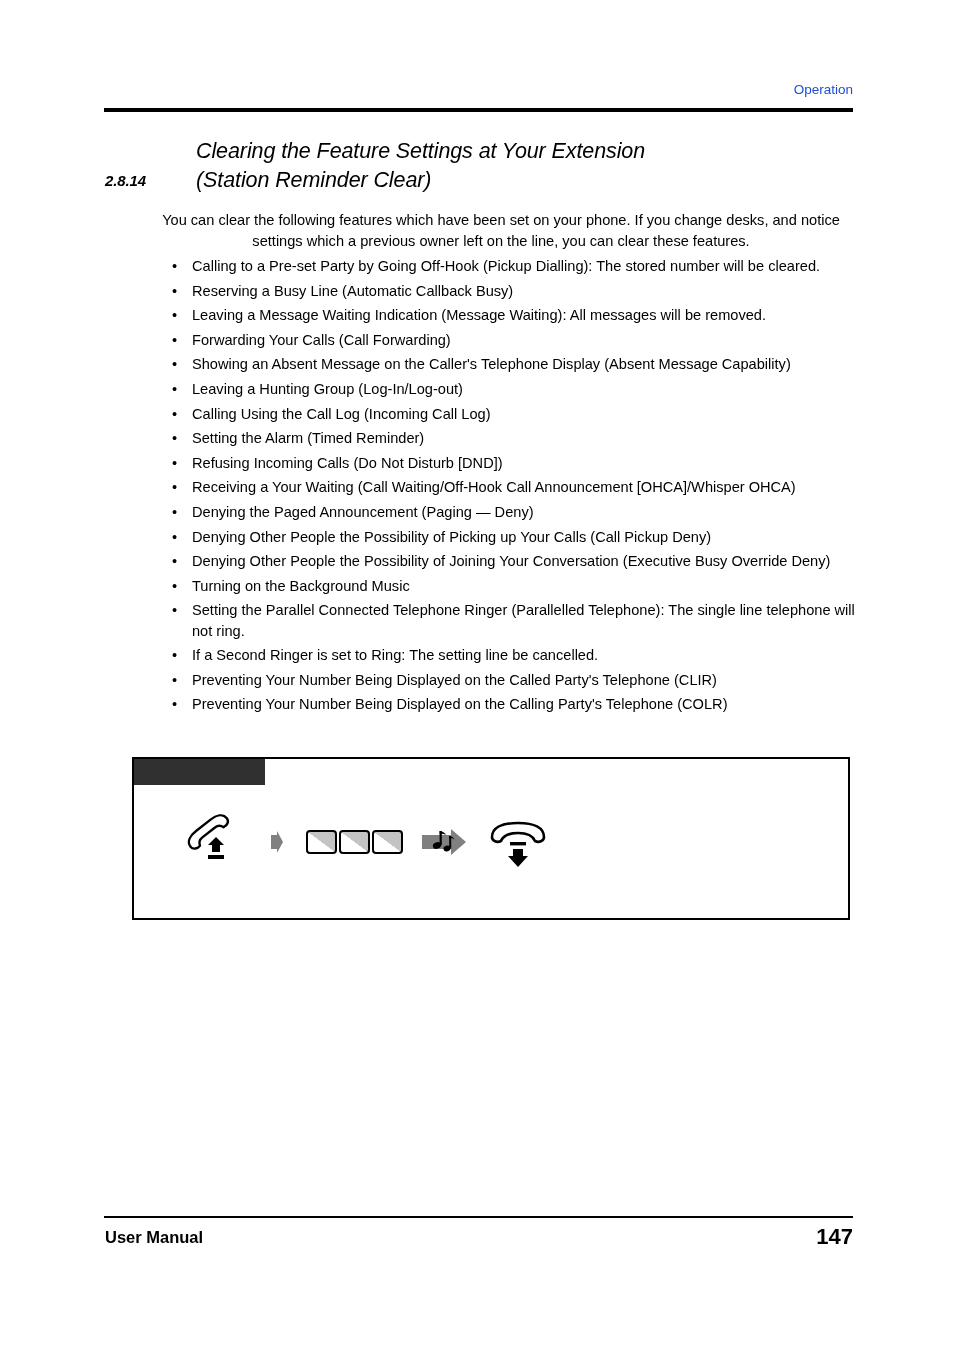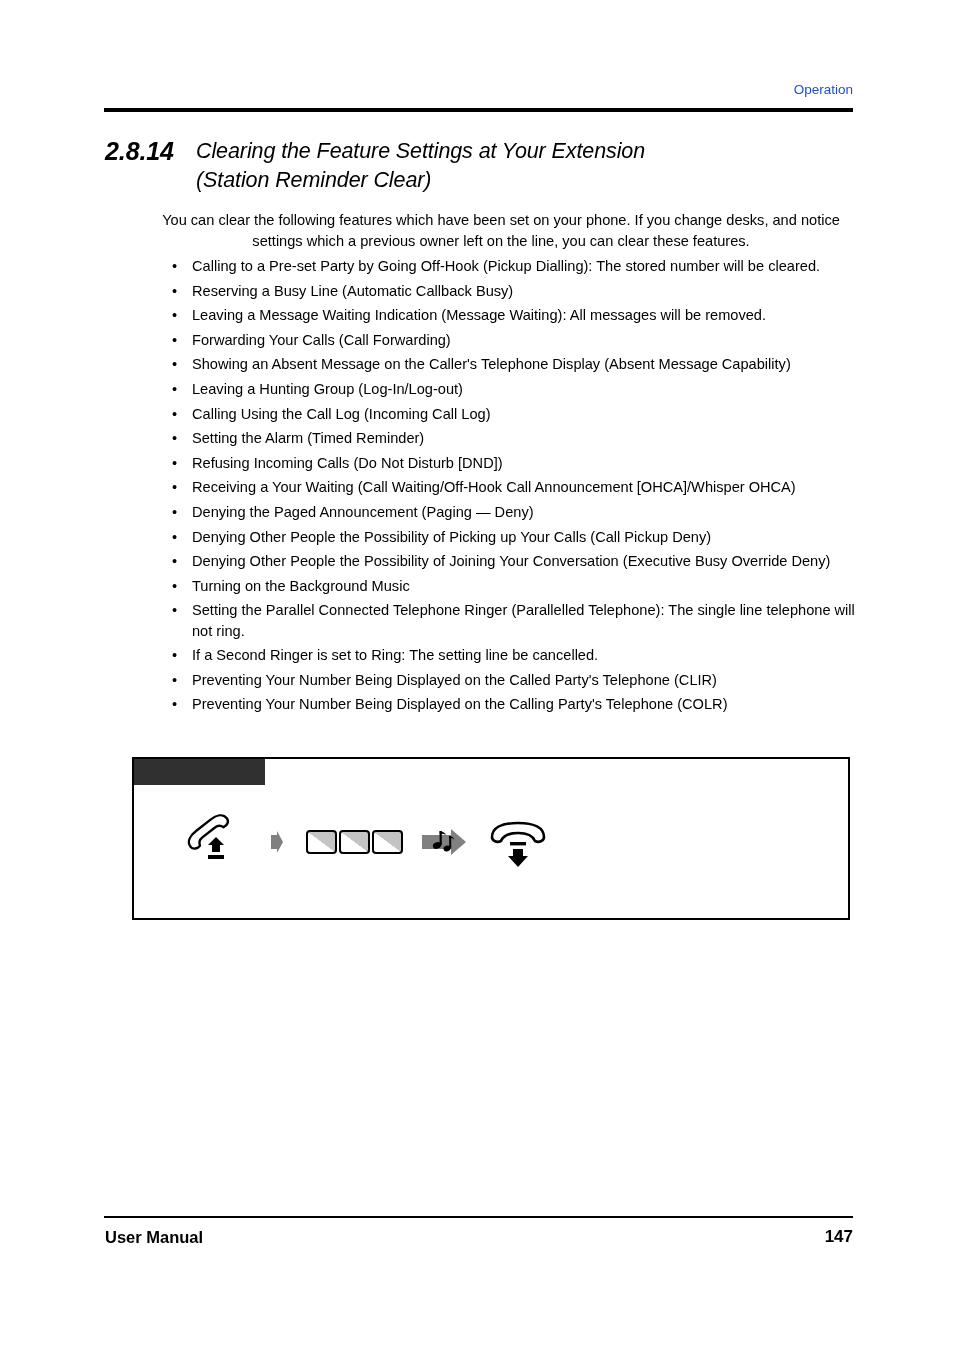--- a/index.html
+++ b/index.html
@@ -50,27 +50,28 @@
     position: absolute;
     left: 105px;
     top: 137px;
     width: 760px;
   }
   .heading-row {
     display: flex;
     align-items: flex-start;
   }
   .heading-num {
-    font-size: 25px;
+    font-size: 15px;
     font-weight: bold;
     font-style: italic;
     line-height: 29px;
     width: 91px;
     flex: 0 0 91px;
     letter-spacing: -0.1px;
+    margin-top: 29px;
   }
   .heading-text {
     font-size: 21.5px;
     font-weight: normal;
     font-style: italic;
     line-height: 29px;
     letter-spacing: -0.1px;
   }
 
   
@@ -182,21 +183,21 @@
     font-weight: bold;
     line-height: 22px;
     text-align: center;
   }
   .footer-right {
     position: absolute;
     left: 105px;
     top: 1226px;
     width: 748px;
     text-align: right;
-    font-size: 17px;
+    font-size: 22px;
     font-weight: bold;
     line-height: 22px;
   }
 </style>
 </head>
 <body>
 
 <div class="page">
 
   <div class="running-head">Operation</div>

